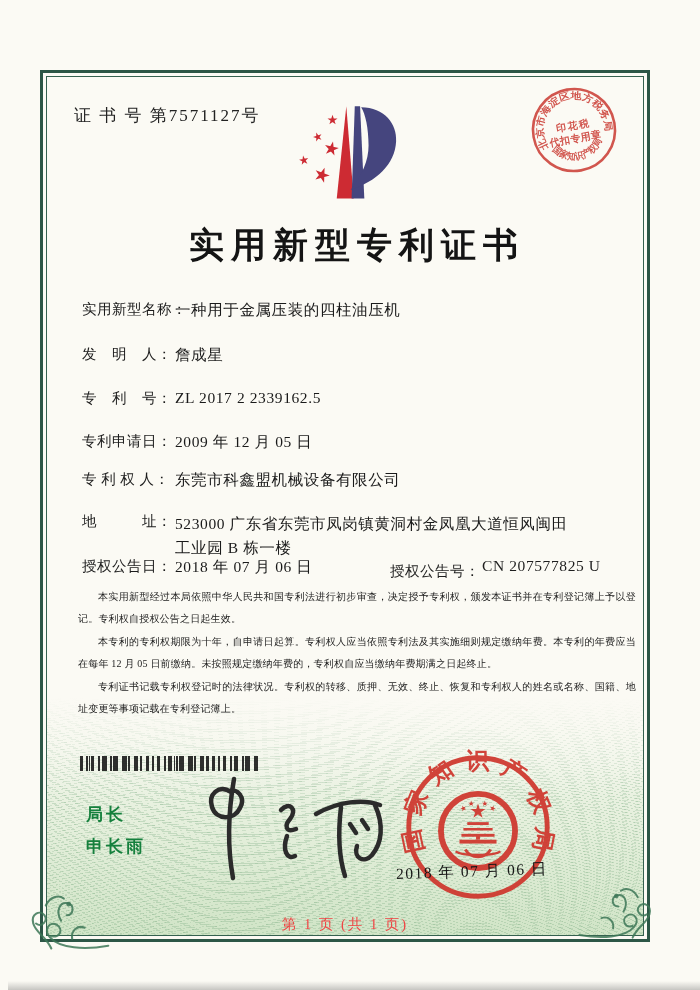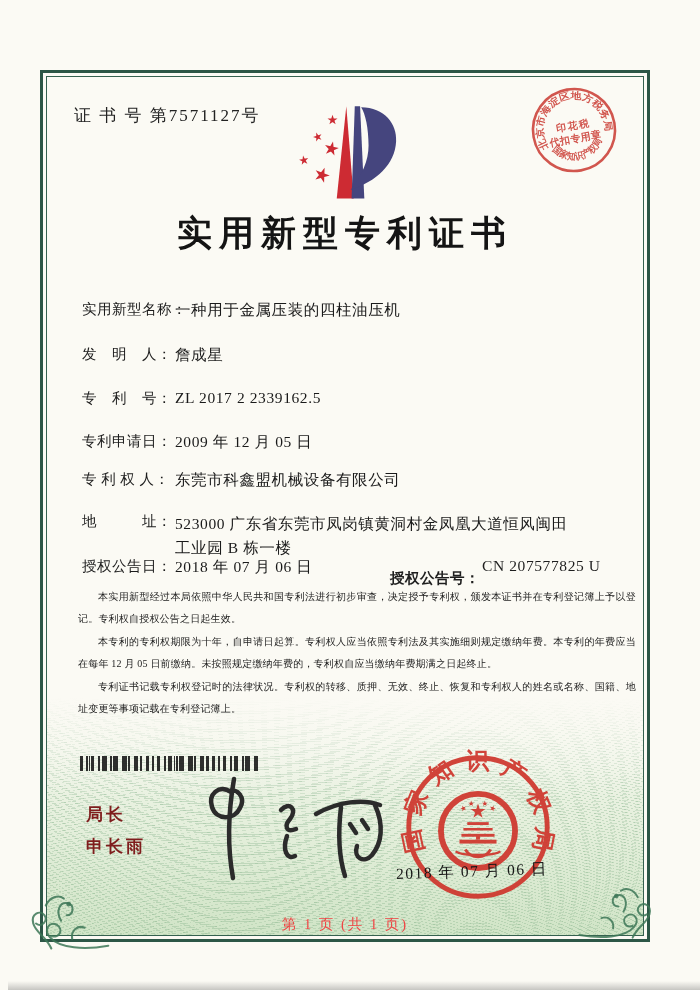--- a/index.html
+++ b/index.html
@@ -40,47 +40,47 @@
   .fl-left{left:26px; top:886px; width:84px; height:66px;}
   .fl-right{left:578px; top:868px; width:78px; height:84px; transform:scaleX(-1);}
 
   .cert-no{
     position:absolute; left:74px; top:104px; font-size:17px; letter-spacing:2px; color:#222;
   }
   .logo{position:absolute; left:282px; top:101px; width:118px; height:106px;}
   .tax-stamp{position:absolute; left:528px; top:84px; width:92px; height:92px; transform:rotate(-10deg); opacity:.88;}
 
   .title{
-    position:absolute; left:40px; top:210px; width:610px; margin:0;
+    position:absolute; left:40px; top:210px; width:610px; margin:12px;
     text-align:center; font-size:35px; font-weight:700; letter-spacing:7px; color:#141414;
   }
 
   .row{position:absolute; left:82px; width:560px; height:24px; font-size:15.5px; white-space:nowrap;}
   .flabel{position:absolute; left:0; top:0; font-size:14.5px; letter-spacing:0.5px; color:#1c1c1c;}
   .fvalue{position:absolute; left:93px; top:0; letter-spacing:0.6px; color:#1a1a1a;}
   .fvalue .vline{display:block; line-height:24px;}
-  .flabel2{position:absolute; left:308px; top:12px; font-size:14.5px; letter-spacing:0.5px;font-weight:bold;}
+  .flabel2{position:absolute; left:308px; top:5px; font-size:14.5px; letter-spacing:0.5px;}
   .fvalue2{position:absolute; left:400px; top:0; letter-spacing:0.6px;}
 
   .paras{
     position:absolute; left:78px; top:586px; width:558px;
     font-size:10px; line-height:22.4px; text-align:justify; letter-spacing:0.2px; color:#1d1d1d;
   }
   .paras p{margin:0; text-indent:2em;}
 
   .barcode{
     position:absolute; left:80px; top:756px; width:178px; height:15px; opacity:.88;
     background:
       repeating-linear-gradient(90deg,#141414 0 2px, rgba(0,0,0,0) 2px 6px),
       repeating-linear-gradient(90deg,#141414 0 3px, rgba(0,0,0,0) 3px 11px),
       repeating-linear-gradient(90deg, rgba(0,0,0,0) 0 9px, #141414 9px 10px, rgba(0,0,0,0) 10px 17px);
   }
 
   .sig-title, .sig-name{
-    position:absolute; left:86px; font-size:17px; letter-spacing:3px; color:#7f1d1d;
+    position:absolute; left:86px; font-size:17px; letter-spacing:3px; color:#15803d;
     font-family:"Liberation Sans","DejaVu Sans",sans-serif; font-weight:600;
   }
   .sig-title{top:803px;} .sig-name{top:835px;}
   .signature{position:absolute; left:188px; top:774px; width:202px; height:110px;}
 
   .seal{position:absolute; left:400px; top:749px; width:156px; height:156px; opacity:.92;}
   .seal-date{
     position:absolute; left:396px; top:861px; width:176px; text-align:left;
     font-size:15.5px; letter-spacing:1.5px; color:#161616; transform:rotate(-2deg); z-index:3;
   }

